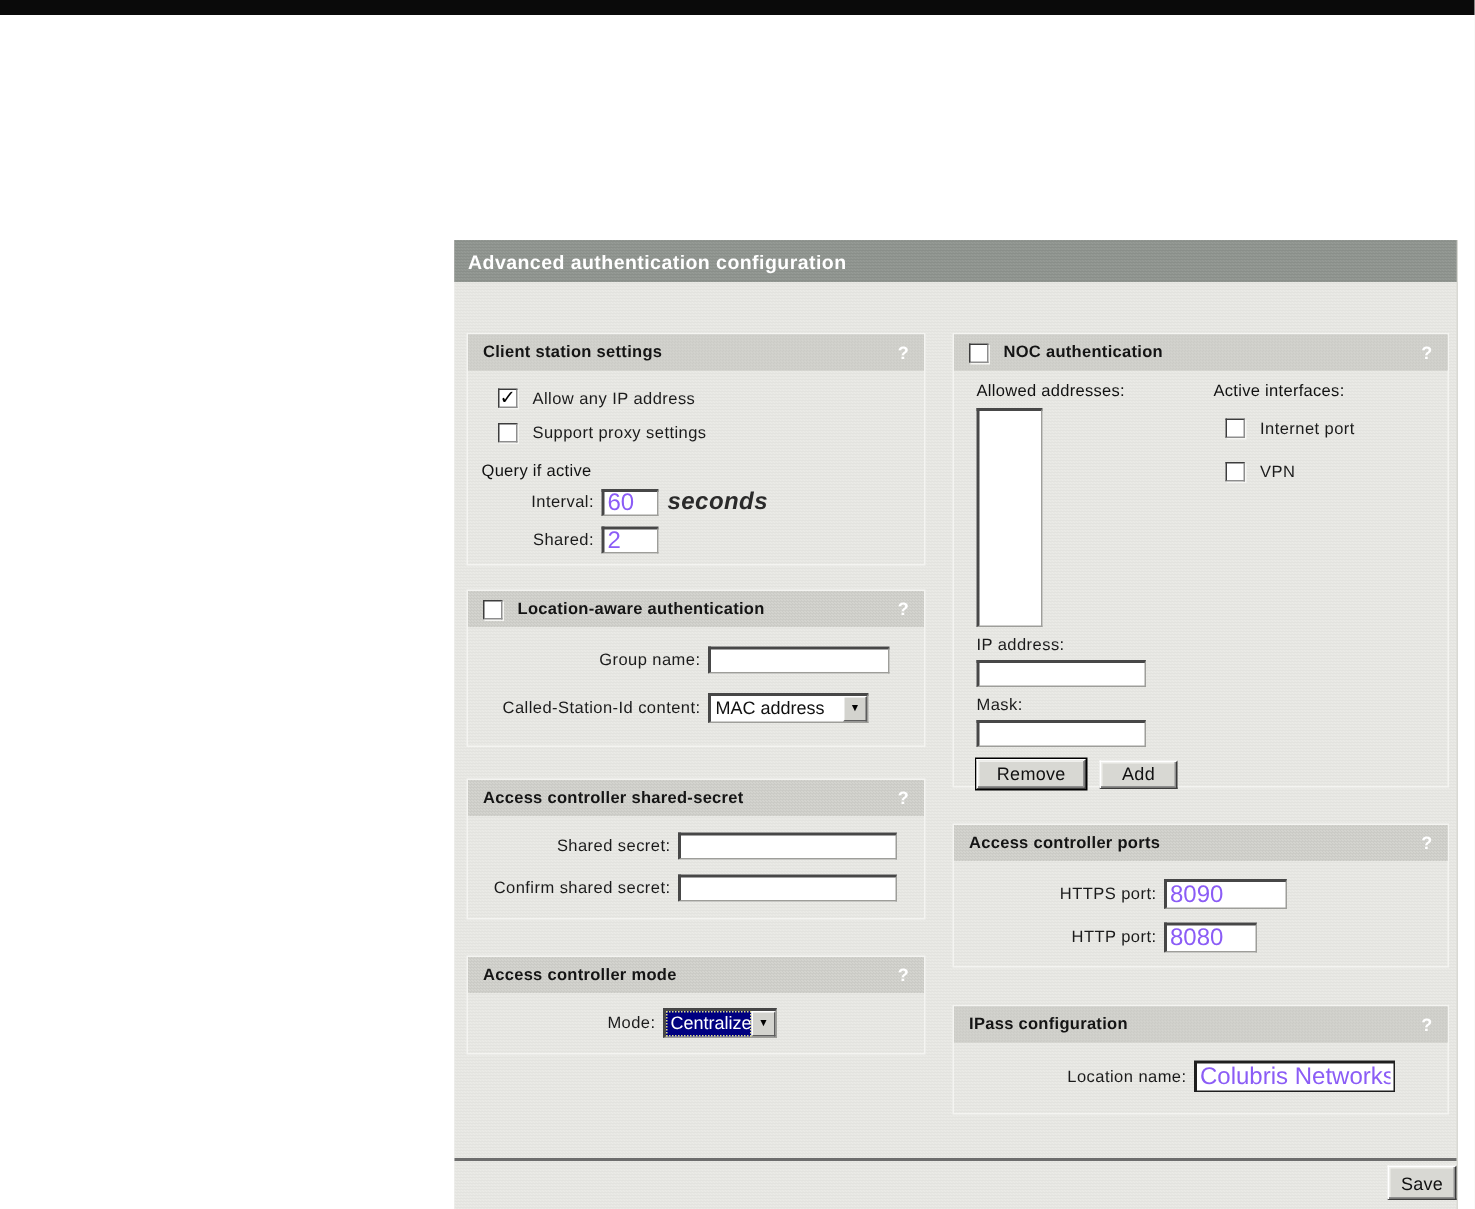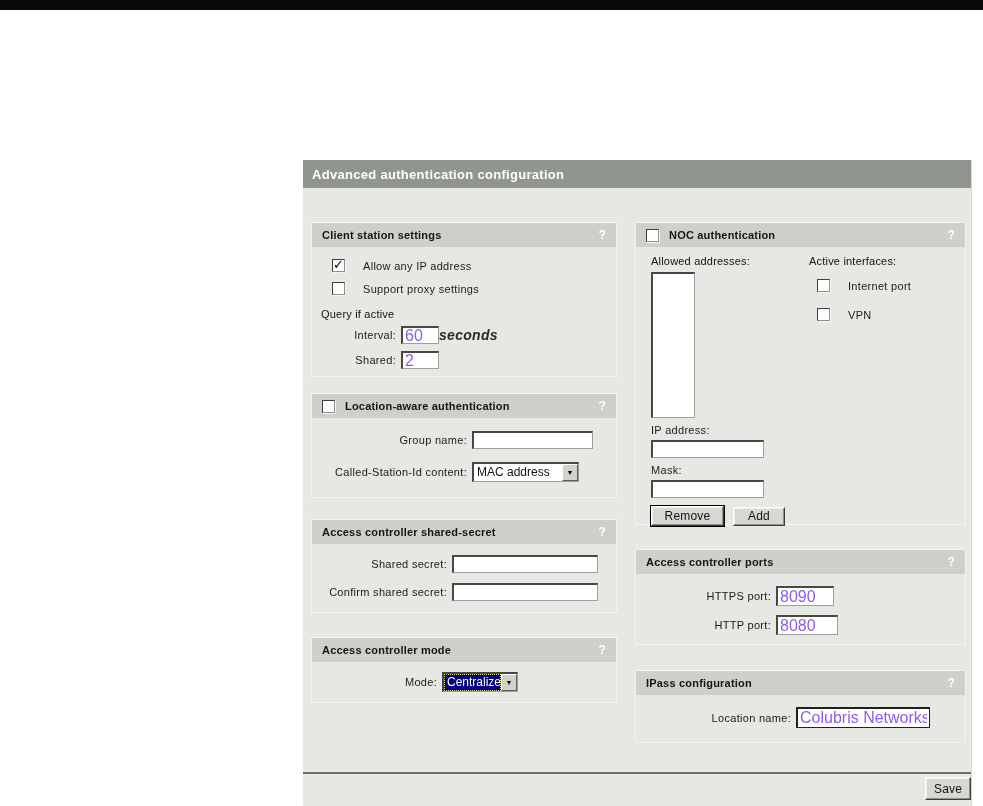--- a/index.html
+++ b/index.html
@@ -26,34 +26,34 @@
                   background-image:repeating-conic-gradient(#d4d4cf 0% 25%, #cbcbc6 0% 50%);
                   background-size:2px 2px;
                   font-weight:bold; font-size:11px; color:#141414; letter-spacing:0.2px; }
   .panel-header .help { margin-left:auto; color:#ffffff; font-weight:bold; font-size:12px; cursor:pointer; }
   .panel-body { position:relative; width:100%; }
 
   .row { display:flex; align-items:center; }
   .lbl { display:inline-block; text-align:right; font-size:11px; color:#1b1b1b;
          letter-spacing:0.3px; padding-right:5px; white-space:nowrap; }
   .boldlbl { font-size:11px; font-weight:normal; color:#111; letter-spacing:0.2px; white-space:nowrap; }
-  .unit { font-size:14px; font-style:italic; font-weight:bold; color:#2a2a2a; margin-left:0; letter-spacing:0.3px; }
+  .unit { font-size:16px; font-style:italic; font-weight:bold; color:#2a2a2a; margin-left:6px; letter-spacing:0.3px; }
 
   .tf { background:#fff; border-top:2px solid #474747; border-left:2px solid #474747;
         border-bottom:1px solid #9e9e9a; border-right:1px solid #9e9e9a;
         font-family:"Liberation Sans","DejaVu Sans",sans-serif; font-size:16px; color:#8b5cf6;
         padding:0 2px; height:18px; }
   .tf.focused { border:2px solid #1f1f1f; border-bottom-width:1px; border-right-width:1px; }
 
   .cb { position:relative; display:inline-block; width:13px; height:13px; background:#fff;
         border-top:1px solid #3d3d3d; border-left:1px solid #3d3d3d;
         border-bottom:1px solid #8e8e8e; border-right:1px solid #8e8e8e;
         box-shadow:1px 1px 0 #f6f6f3; cursor:pointer; flex:none; }
   .cb .mark { position:absolute; left:0px; top:-3px; font-size:13px; font-weight:bold; color:#000; }
-  .cb-label { font-size:11px; color:#1b1b1b; letter-spacing:0.3px; margin-left:18px; white-space:nowrap; }
+  .cb-label { font-size:11px; color:#1b1b1b; letter-spacing:0.3px; margin-left:10px; white-space:nowrap; }
 
   .dd { display:flex; align-items:stretch; background:#fff;
         border-top:2px solid #474747; border-left:2px solid #474747;
         border-bottom:1px solid #9e9e9a; border-right:1px solid #9e9e9a; height:20px; cursor:pointer; }
   .dd-text { flex:1; font-size:12px; color:#111; padding:1px 3px; white-space:nowrap; overflow:hidden; }
   .dd.selected .dd-text { background:#000080; color:#fff; outline:1px dotted #dede8a; outline-offset:-1px; }
   .dd-btn { width:16px; flex:none; background:#d3d3ce;
             border-top:1px solid #ffffff; border-left:1px solid #ffffff;
             border-bottom:1px solid #5d5d5d; border-right:1px solid #5d5d5d;
             display:flex; align-items:center; justify-content:center;
@@ -213,21 +213,21 @@
   </div>
 
   <div class="panel pos-r2">
     <div class="panel-header">
       <span>Access controller ports</span>
       <span class="help">?</span>
     </div>
     <div class="panel-body">
       <div class="row" style="margin-top:12px;">
         <span class="lbl" style="width:140px;">HTTPS port:</span>
-        <input class="tf" style="width: 58px; height: 20px;" value="8090">
+        <input class="tf" style="width: 82px; height: 20px;" value="8090">
       </div>
       <div class="row" style="margin-top:9px;">
         <span class="lbl" style="width:140px;">HTTP port:</span>
         <input class="tf" style="width: 62px; height: 20px;" value="8080">
       </div>
     </div>
   </div>
 
   <div class="panel pos-r3">
     <div class="panel-header">

